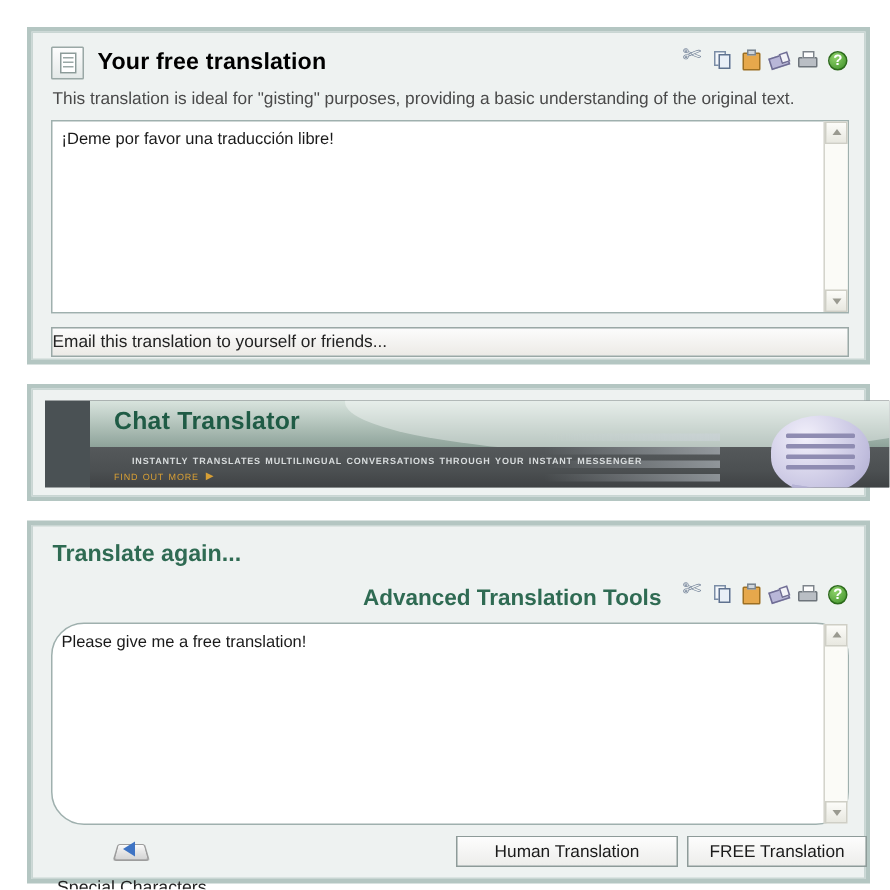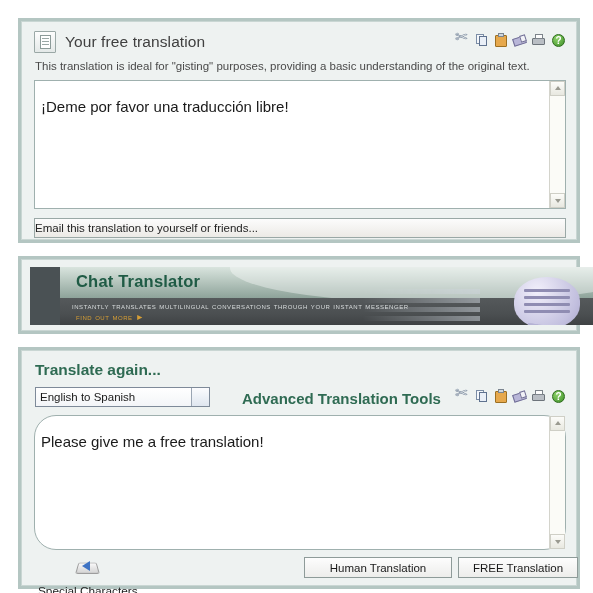--- a/index.html
+++ b/index.html
@@ -62,22 +62,22 @@
   .doc-icon::after {
     content: "";
     position: absolute;
     left: 7px; top: 6px;
     width: 7px; height: 1px;
     background: #9aa8a6;
     box-shadow: 0 3px 0 #9aa8a6, 0 6px 0 #9aa8a6;
   }
   .panel-title {
     font-size: 15.5px;
-    font-weight: normal;
-    color: #404040;
+    font-weight: bold;
+    color: #000000;
     letter-spacing: .1px;
     white-space: nowrap;
   }
   .panel-desc {
     position: absolute;
     left: 13px; top: 38px;
     font-size: 11.5px;
     color: #4a4a4a;
     white-space: nowrap;
   }
@@ -209,22 +209,22 @@
   
   .ta-wrap {
     position: absolute;
     background: #ffffff;
     border: 1px solid #9fb0ae;
     box-sizing: border-box;
     display: flex;
   }
   .ta-text {
     flex: 1;
-    padding: 16px 6px;
-    font-size: 15px;
+    padding: 5px 6px;
+    font-size: 11px;
     color: #1a1a1a;
     line-height: 1.35;
     overflow: hidden;
     white-space: pre-wrap;
   }
   .scrollbar {
     width: 16px;
     background: #f4f4f0;
     border-left: 1px solid #d4d4cc;
     box-sizing: border-box;
@@ -299,28 +299,29 @@
     z-index: 2;
   }
   .banner-bot {
     position: relative;
     height: 27px;
     background: linear-gradient(180deg, #55595b 0%, #4b4f51 60%, #3f4244 100%);
     overflow: hidden;
   }
   .banner-tag {
     position: absolute;
-    left: 12px; top: 3px;
+    left: 28px; top: 3px;
     font-size: 8.6px;
     color: #d8dcdd;
     letter-spacing: .55px;
     font-variant: small-caps;
     text-transform: lowercase;
     white-space: nowrap;
     z-index: 2;
+    font-weight: bold;
   }
   .banner-more {
     position: absolute;
     left: 16px; top: 14px;
     font-size: 8.6px;
     color: #d79f35;
     letter-spacing: .55px;
     font-variant: small-caps;
     text-transform: lowercase;
     white-space: nowrap;
@@ -537,24 +538,20 @@
 
       </div>
     </div>
   </div>
 
   <div class="panel" id="panel-again">
     <div class="panel-inner">
 
       <div class="again-title">Translate again...</div>
 
-      <div class="lang-select">
-        <span>English to Spanish</span>
-        <span class="sel-arrow"></span>
-      </div>
 
       <div class="adv-link">Advanced Translation Tools</div>
 
       <div class="toolbar" style="right:10px; top:38px;">
         <span class="tb-ico ico-cut"></span>
         <span class="tb-ico ico-copy"></span>
         <span class="tb-ico ico-paste"></span>
         <span class="tb-ico ico-erase"></span>
         <span class="tb-ico ico-print"></span>
         <span class="tb-ico ico-help"></span>

